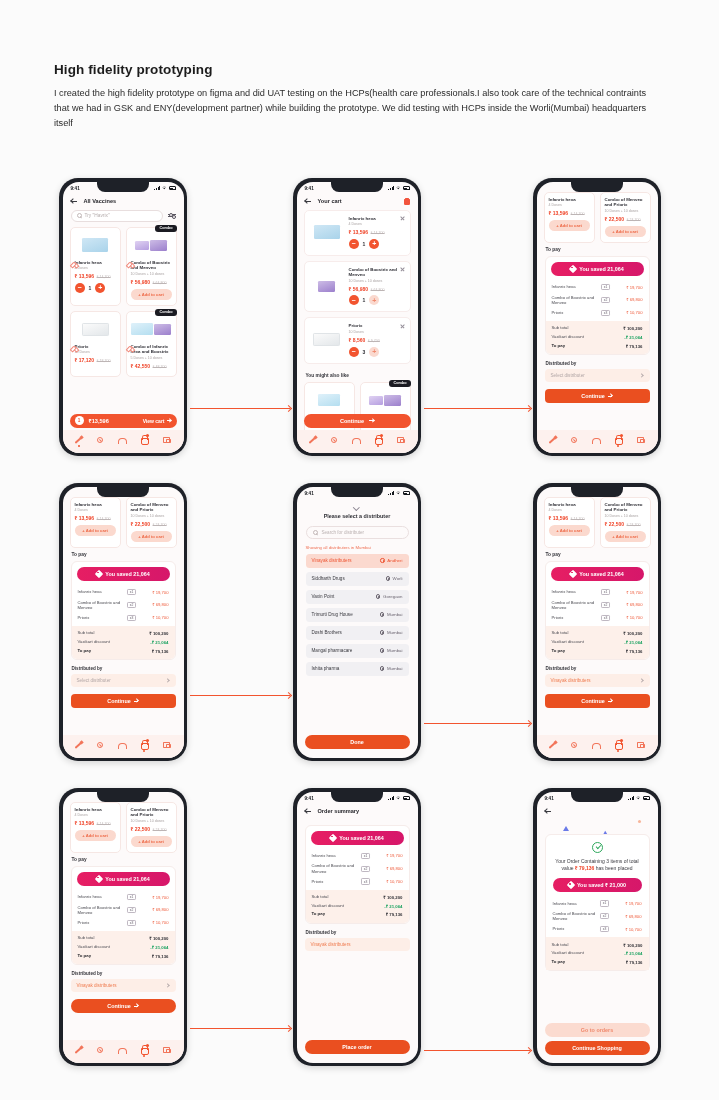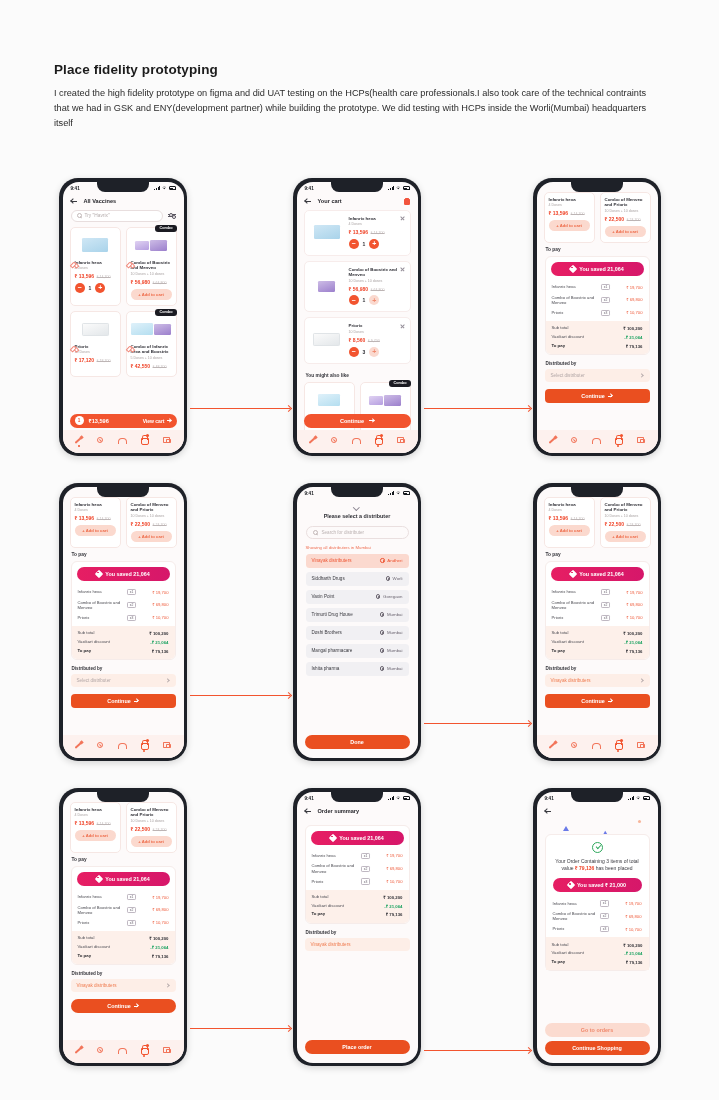--- a/index.html
+++ b/index.html
@@ -222,21 +222,21 @@
   .succ-msg b { color:#ef4226; font-weight:700; }
 
   
   .conn { position:absolute; height:1px; background:#f2542f; z-index:1; }
   .conn::after { content:""; position:absolute; right:-1px; top:-2px; width:4px; height:4px; border-right:1px solid #f2542f; border-top:1px solid #f2542f; transform:rotate(45deg); }
 </style>
 </head>
 <body>
 
 <div class="page-head">
-  <h1>Place fidelity prototyping</h1>
+  <h1>High fidelity prototyping</h1>
   <p>I created the high fidelity prototype on figma and did UAT testing on the HCPs(health care professionals.I also took care of the technical contraints that we had in GSK and ENY(development partner) while building the prototype. We did testing with HCPs inside the Worli(Mumbai) headquarters itself</p>
 </div>
 
 <div class="grid">
 
   <div class="row">
 
     <div class="phone p1">
       <div class="screen">
         <div class="notch"></div>

